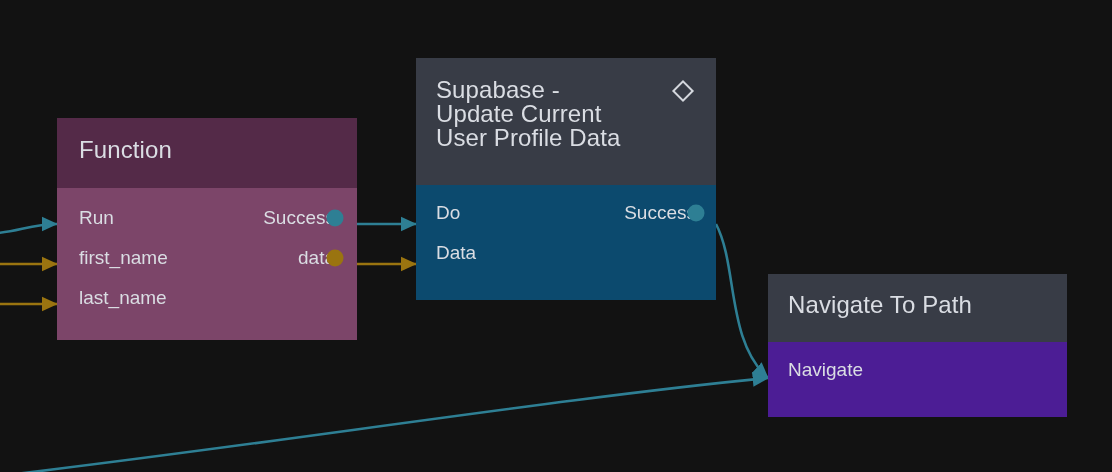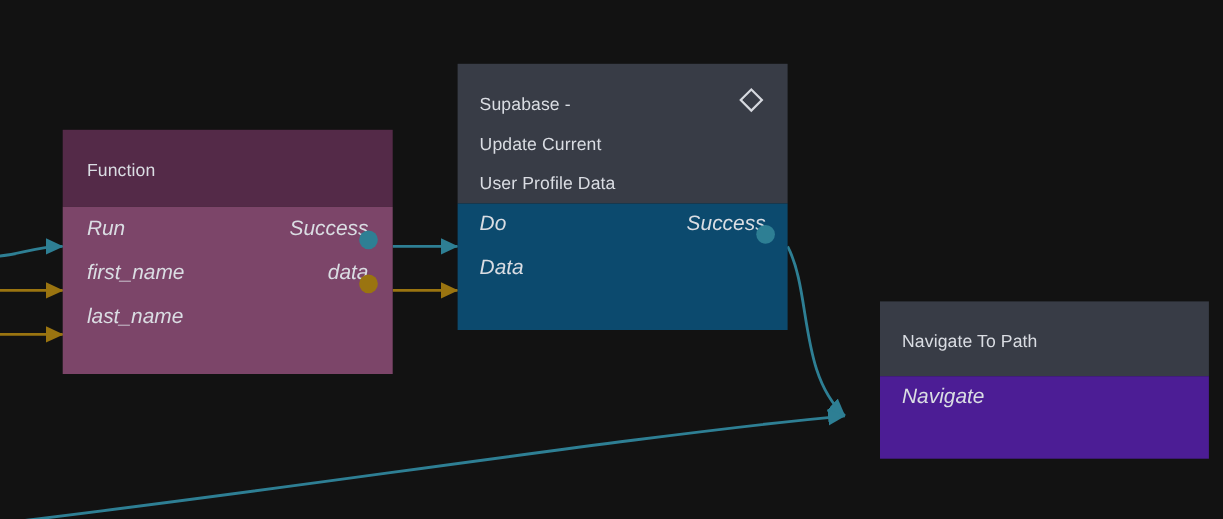--- a/index.html
+++ b/index.html
@@ -28,35 +28,34 @@
     box-sizing: border-box;
   }
   .node-header {
     box-sizing: border-box;
     display: flex;
     align-items: flex-start;
     justify-content: space-between;
   }
   .node-title {
     color: #dadde3;
-    font-size: 16px;
-    line-height: 36px;
+    font-size: 24px;
+    line-height: 24px;
     white-space: pre-line;
     letter-spacing: 0.1px;
   }
   .node-body {
     box-sizing: border-box;
     position: relative;
   }
   .port-row {
     position: relative;
     display: flex;
-    align-items: flex-start;
+    align-items: center;
     height: 40px;
-    font-style: italic;
   }
   .port-label {
     color: #dadde3;
     font-size: 19px;
     line-height: 22px;
     white-space: nowrap;
   }
   .port-label.out {
     margin-left: auto;
   }
@@ -113,21 +112,21 @@
     padding: 20px 20px 0 20px;
   }
   #node-supabase .node-body {
     height: 115px;
     background: #0c4a6e;
     padding: 8px 20px 0 20px;
   }
 
   
   #node-navigate {
-    left: 800px;
+    left: 768px;
     top: 274px;
     width: 299px;
     height: 143px;
   }
   #node-navigate .node-header {
     height: 68px;
     background: #383c46;
     padding: 19px 20px 0 20px;
   }
   #node-navigate .node-body {

